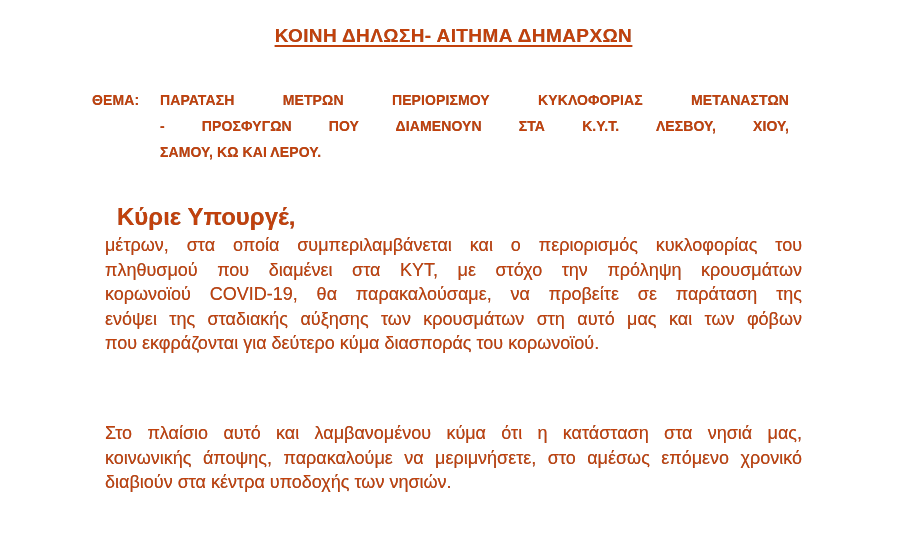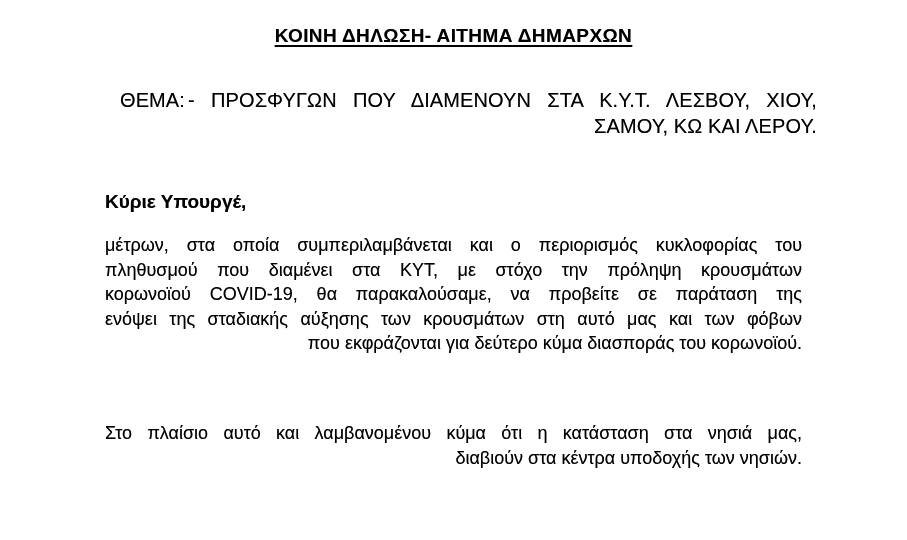--- a/index.html
+++ b/index.html
@@ -1,21 +1,21 @@
 <!DOCTYPE html>
 <html><head>
 <meta charset="utf-8">
 <style>
   html, body { margin: 0; padding: 0; background: #ffffff; }
   .doc {
     position: relative;
     width: 907px;
     height: 540px;
     background: #ffffff;
-    color: #000000;
+    color: #c2410c;
     font-family: "Liberation Sans", sans-serif;
     overflow: hidden;
     text-shadow: 0 0 0.5px rgba(30,30,30,0.55);
   }
   .title {
     position: absolute;
     top: 25px;
     left: 0;
     width: 100%;
     text-align: center;
@@ -25,75 +25,77 @@
     margin: 0;
   }
   .title .underlined {
     text-decoration: underline;
     text-decoration-thickness: 2px;
     text-underline-offset: 3px;
   }
   .subject {
     position: absolute;
     top: 87px;
-    left: 120px;
+    left: 92px;
     width: 697px;
     box-sizing: border-box;
     padding-left: 68px;
-    font-weight: normal;
-    font-size: 20px;
+    font-weight: bold;
+    font-size: 14px;
     line-height: 26px;
     letter-spacing: 0.1px;
   }
   .subject-label {
     position: absolute;
     left: 0;
     top: 0;
   }
   .jline { text-align: justify; text-align-last: justify; }
-  .lline { text-align: right; }
+  .lline { text-align: left; }
   .salutation {
     position: absolute;
     top: 191px;
     left: 105px;
-    font-size: 19px;
+    font-size: 24px;
     font-weight: bold;
-    margin: 0;
+    margin: 12px;
   }
   .para {
     position: absolute;
     left: 105px;
     width: 697px;
     font-size: 18px;
     line-height: 24.6px;
   }
   .para-1 { top: 233px; }
   .para-2 { top: 421px; }
 </style>
 </head>
 <body>
 
 <div class="doc">
 
   <h1 class="title"><span class="underlined">ΚΟΙΝΗ ΔΗΛΩΣΗ- ΑΙΤΗΜΑ ΔΗΜΑΡΧΩΝ</span></h1>
 
   <div class="subject">
     <span class="subject-label">ΘΕΜΑ:</span>
+    <div class="jline">ΠΑΡΑΤΑΣΗ ΜΕΤΡΩΝ ΠΕΡΙΟΡΙΣΜΟΥ ΚΥΚΛΟΦΟΡΙΑΣ ΜΕΤΑΝΑΣΤΩΝ</div>
     <div class="jline">- ΠΡΟΣΦΥΓΩΝ ΠΟΥ ΔΙΑΜΕΝΟΥΝ ΣΤΑ Κ.Υ.Τ. ΛΕΣΒΟΥ, ΧΙΟΥ,</div>
     <div class="lline">ΣΑΜΟΥ, ΚΩ ΚΑΙ ΛΕΡΟΥ.</div>
   </div>
 
   <p class="salutation">Κύριε Υπουργέ,</p>
 
   <div class="para para-1">
     <div class="jline">μέτρων, στα οποία συμπεριλαμβάνεται και ο περιορισμός κυκλοφορίας του</div>
     <div class="jline">πληθυσμού που διαμένει στα ΚΥΤ, με στόχο την πρόληψη κρουσμάτων</div>
     <div class="jline">κορωνοϊού COVID-19, θα παρακαλούσαμε, να προβείτε σε παράταση της</div>
     <div class="jline">ενόψει της σταδιακής αύξησης των κρουσμάτων στη αυτό μας και των φόβων</div>
     <div class="lline">που εκφράζονται για δεύτερο κύμα διασποράς του κορωνοϊού.</div>
   </div>
 
   <div class="para para-2">
     <div class="jline">Στο πλαίσιο αυτό και λαμβανομένου κύμα ότι η κατάσταση στα νησιά μας,</div>
+    <div class="jline">κοινωνικής άποψης, παρακαλούμε να μεριμνήσετε, στο αμέσως επόμενο χρονικό</div>
     <div class="lline">διαβιούν στα κέντρα υποδοχής των νησιών.</div>
   </div>
 
 </div>
 
 </body></html>

